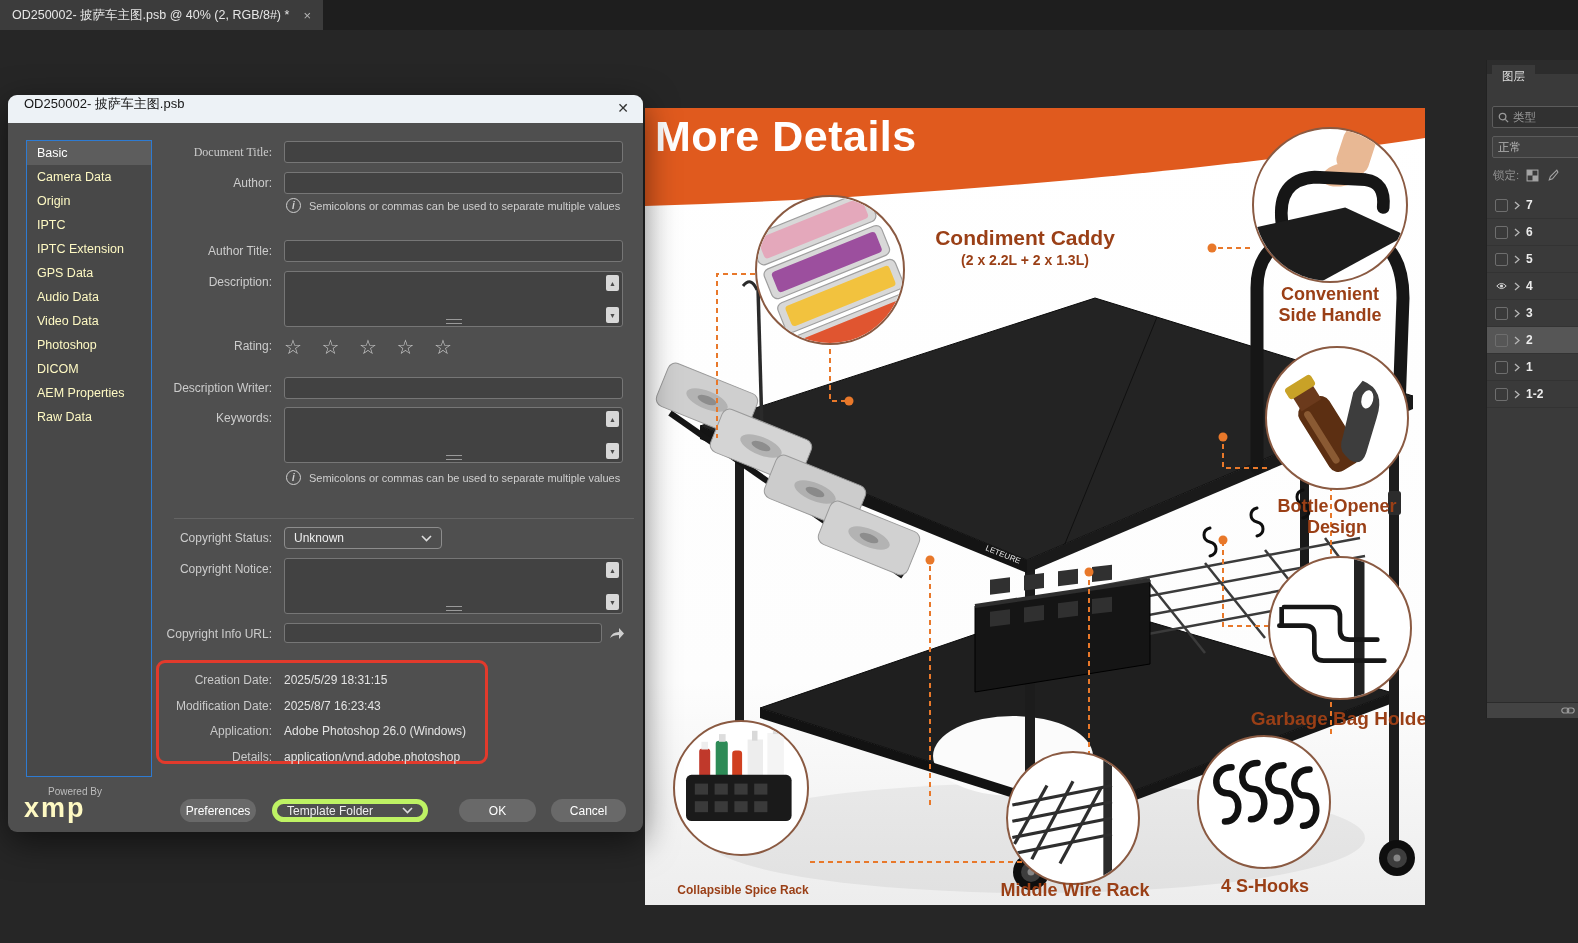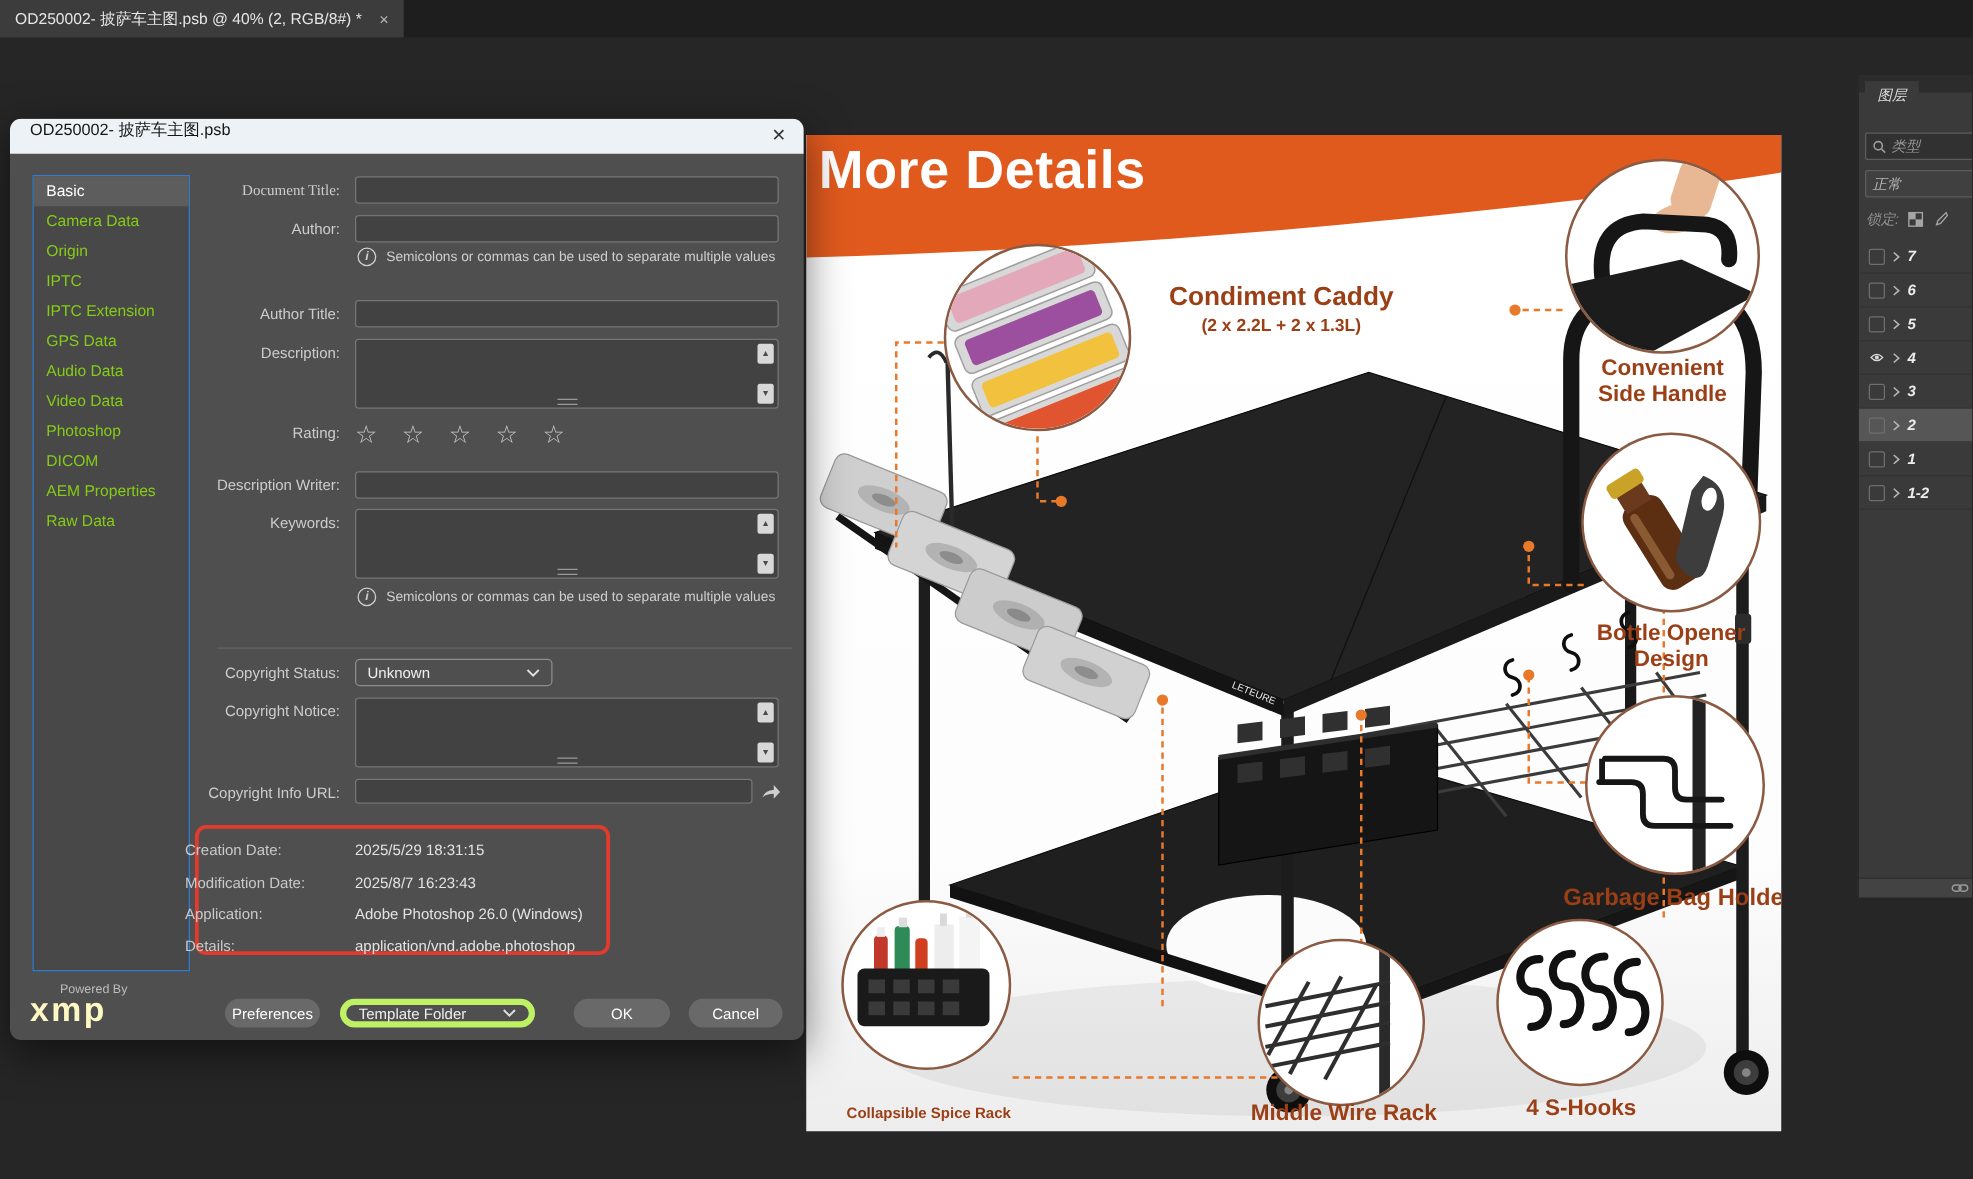--- a/index.html
+++ b/index.html
@@ -16,58 +16,58 @@
   
   #doc{left:645px;top:108px;width:780px;height:797px;overflow:hidden;
        background:linear-gradient(180deg,#ffffff 0%,#fdfdfd 72%,#ededed 100%);}
   #doc-title{left:10px;top:4px;font-size:43px;font-weight:800;color:#fff;letter-spacing:.5px;z-index:3;}
   .callout{border-radius:50%;background:#fff;border:2px solid #8a5a42;overflow:hidden;z-index:2;}
   .callout svg{width:100%;height:100%;display:block;}
   .clabel{z-index:3;font-weight:700;color:#9a3f16;text-align:center;white-space:pre-line;line-height:1.15;}
   #doc-art{left:0;top:0;width:780px;height:797px;z-index:1;}
 
   
-  #lpanel{left:1486px;top:60px;width:92px;height:658px;background:#3a3a3a;overflow:hidden;border-left:1px solid #222;font-style:italic;}
+  #lpanel{left:1486px;top:60px;width:92px;height:658px;background:#3a3a3a;overflow:hidden;border-left:1px solid #222;}
   #lpanel .hstrip{left:0;top:0;width:92px;height:14px;background:#2c2c2c;}
   #ltab{left:5px;top:5px;background:#3a3a3a;color:#dedede;font-size:11.5px;padding:4px 10px;}
   .pbox{border:1px solid #5c5c5c;border-radius:2px;height:22px;display:flex;align-items:center;
         color:#989898;font-size:11.5px;gap:4px;padding:0 5px;}
   .lrow{left:0;width:92px;height:27px;display:flex;align-items:center;gap:6px;border-bottom:1px solid #333;}
   .lrow.sel{background:#565656;}
   .visbox{width:13px;height:13px;border:1px solid #6e6e6e;border-radius:2px;margin-left:8px;
           display:flex;align-items:center;justify-content:center;}
   .lname{color:#ececec;font-weight:700;font-size:12px;}
   #lfooter{left:0;bottom:0;width:92px;height:16px;background:#434343;border-top:1px solid #2b2b2b;
            display:flex;align-items:center;justify-content:flex-end;padding-right:4px;}
 
   
   #dlg{left:8px;top:95px;width:635px;height:737px;border-radius:9px;overflow:hidden;
        box-shadow:0 10px 34px rgba(0,0,0,.55);background:#4f4f4f;z-index:5;}
   #dlg-titlebar{left:0;top:0;width:635px;height:28px;background:#edf2f6;color:#161616;font-size:13px;
                 display:flex;align-items:flex-start;padding:0 16px;}
   #dlg-close{position:absolute;right:14px;top:5px;color:#333;font-size:14px;}
   #dlg-list{left:18px;top:45px;width:126px;height:637px;background:#484848;border:1px solid #2e7bd2;}
-  .litem{height:24px;line-height:24px;padding-left:10px;color:#84cc16;font-size:12.5px;}
+  .litem{height:24px;line-height:24px;padding-left:10px;color:#fef9c3;font-size:12.5px;}
   .litem.sel{background:#5d5d5d;color:#fff;}
   .flabel{color:#cccccc;font-size:12px;text-align:right;left:140px;width:124px;line-height:22px;}
   .tfield{left:276px;width:339px;height:22px;background:#424242;border:1px solid #767676;border-radius:3px;
           color:#e8e8e8;font-size:12px;padding:0 6px;outline:none;}
   .tarea{left:276px;width:339px;height:56px;background:#424242;border:1px solid #767676;border-radius:3px;}
   .sbtn{position:absolute;right:3px;width:13px;height:16px;background:#d8d8d8;border-radius:2px;
         color:#4a4a4a;font-size:7px;display:flex;align-items:center;justify-content:center;}
   .grip{position:absolute;bottom:2px;left:50%;width:16px;height:5px;margin-left:-8px;
         border-top:1px solid #9a9a9a;border-bottom:1px solid #9a9a9a;}
   .note{display:flex;align-items:center;gap:8px;color:#cfcfcf;font-size:11px;}
   .iico{width:15px;height:15px;border:1px solid #cfcfcf;border-radius:50%;display:inline-flex;
         align-items:center;justify-content:center;font-size:10px;font-style:italic;font-weight:700;color:#cfcfcf;flex:0 0 15px;}
   .pill{position:absolute;height:23px;border-radius:12px;background:#696969;color:#fff;font-size:12px;
         display:flex;align-items:center;justify-content:center;border:none;}
   #tplfolder{background:transparent;border:5px solid #bef264;justify-content:space-between;padding:0 10px;color:#eee;}
   #redbox{left:148px;top:565px;width:332px;height:104px;border:3px solid #e23a2c;border-radius:9px;}
-  .mlabel{color:#c9c9c9;font-size:12px;left:140px;width:124px;line-height:17px;}
+  .mlabel{color:#c9c9c9;font-size:12px;text-align:right;left:140px;width:124px;line-height:17px;}
   .mval{color:#e3e3e3;font-size:12px;left:276px;line-height:17px;}
   #xmp-pb{left:40px;top:691px;color:#bdbdbd;font-size:10px;}
   #xmp-logo{left:16px;top:700px;color:#fef9c3;font-size:27px;font-weight:800;letter-spacing:2px;line-height:1;}
   .stars{left:276px;top:240px;color:#c8c8c8;font-size:20px;letter-spacing:7px;}
   .divider{left:166px;top:423px;width:460px;height:1px;background:#646464;}
 </style>
 </head>
 <body>
 
 <div id="stage">

